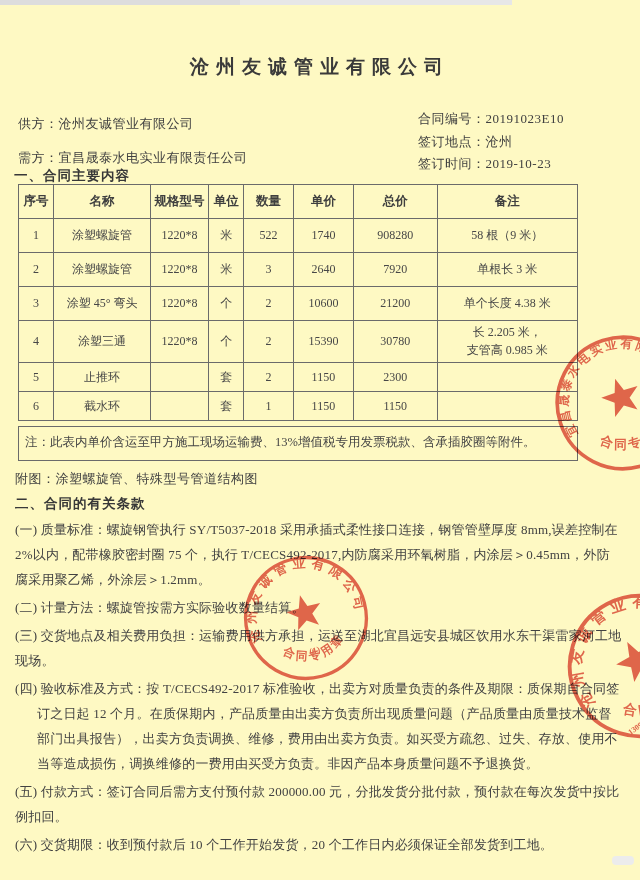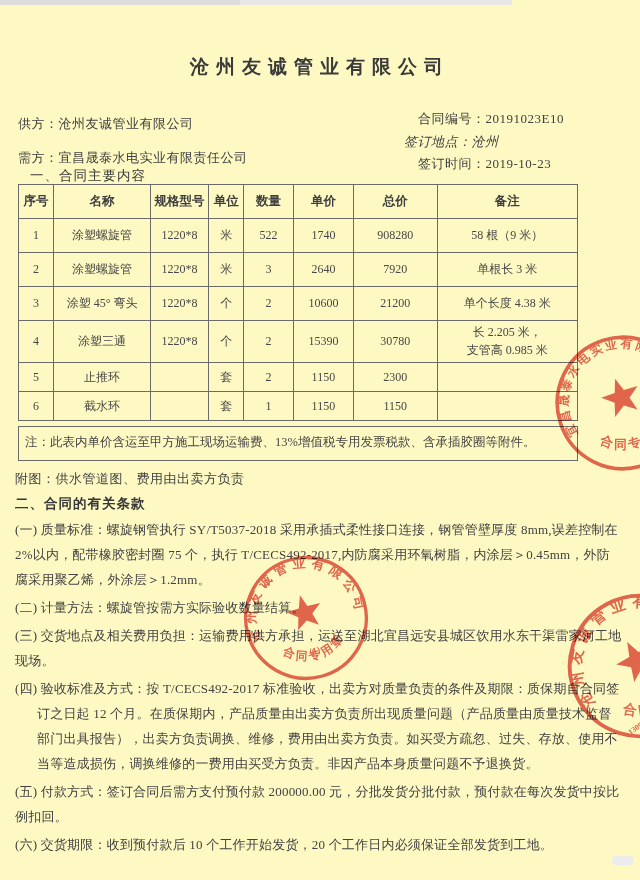--- a/index.html
+++ b/index.html
@@ -21,23 +21,23 @@
   }
   .doc-title {
     position:absolute; top:89px; left:0; width:100%;
     text-align:center; font-size:17px; font-weight:600;
     letter-spacing:10px; color:#3d3d3d;
   }
   .meta-line { position:absolute; font-size:13px; color:#404040; letter-spacing:.5px; white-space:nowrap; }
   .m-supplier { left:18px; top:115px; }
   .m-buyer    { left:18px; top:149px; }
   .m-cno      { left:418px; top:110px; }
-  .m-place    { left:404px; top:133px;font-style:italic; }
+  .m-place    { left:418px; top:133px; }
   .m-date     { left:418px; top:155px; }
-  .sec1-heading { position:absolute; left:30px; top:167px; font-size:13.5px; font-weight:400; color:#383838; letter-spacing:1px; }
+  .sec1-heading { position:absolute; left:14px; top:167px; font-size:13.5px; font-weight:700; color:#383838; letter-spacing:1px; }
 
   .flow { position:absolute; left:15px; top:184px; width:607px; }
 
   table.items {
     border-collapse:collapse; width:560px; margin-left:3px;
     table-layout:fixed; font-size:12px; color:#474747;padding-left:34px;
   }
   table.items th, table.items td {
     border:1px solid #6b6b6b; text-align:center; vertical-align:middle;
     padding:2px; overflow:hidden;
@@ -170,21 +170,21 @@
         <td>1</td>
         <td>1150</td>
         <td>1150</td>
         <td class="remark"></td>
       </tr>
     </tbody>
       </table>
 
     <div class="note-box">注：此表内单价含运至甲方施工现场运输费、13%增值税专用发票税款、含承插胶圈等附件。</div>
 
-    <div class="attachment">附图：供水管道图、费用由出卖方负责</div>
+    <div class="attachment">附图：涂塑螺旋管、特殊型号管道结构图</div>
     <div class="sec2-heading">二、合同的有关条款</div>
 
     <div class="clauses">
       <p>(一) 质量标准：螺旋钢管执行 SY/T5037-2018 采用承插式柔性接口连接，钢管管壁厚度 8mm,误差控制在 2%以内，配带橡胶密封圈 75 个，执行 T/CECS492-2017,内防腐采用环氧树脂，内涂层＞0.45mm，外防腐采用聚乙烯，外涂层＞1.2mm。</p>
       <p>(二) 计量方法：螺旋管按需方实际验收数量结算。</p>
       <p>(三) 交货地点及相关费用负担：运输费用供方承担，运送至湖北宜昌远安县城区饮用水东干渠雷家河工地现场。</p>
       <p class="hang">(四) 验收标准及方式：按 T/CECS492-2017 标准验收，出卖方对质量负责的条件及期限：质保期自合同签订之日起 12 个月。在质保期内，产品质量由出卖方负责所出现质量问题（产品质量由质量技术监督部门出具报告），出卖方负责调换、维修，费用由出卖方负责。如买受方疏忽、过失、存放、使用不当等造成损伤，调换维修的一费用由买受方负责。非因产品本身质量问题不予退换货。</p>
       <p>(五) 付款方式：签订合同后需方支付预付款 200000.00 元，分批发货分批付款，预付款在每次发货中按比例扣回。</p>
       <p>(六) 交货期限：收到预付款后 10 个工作开始发货，20 个工作日内必须保证全部发货到工地。</p>
 

